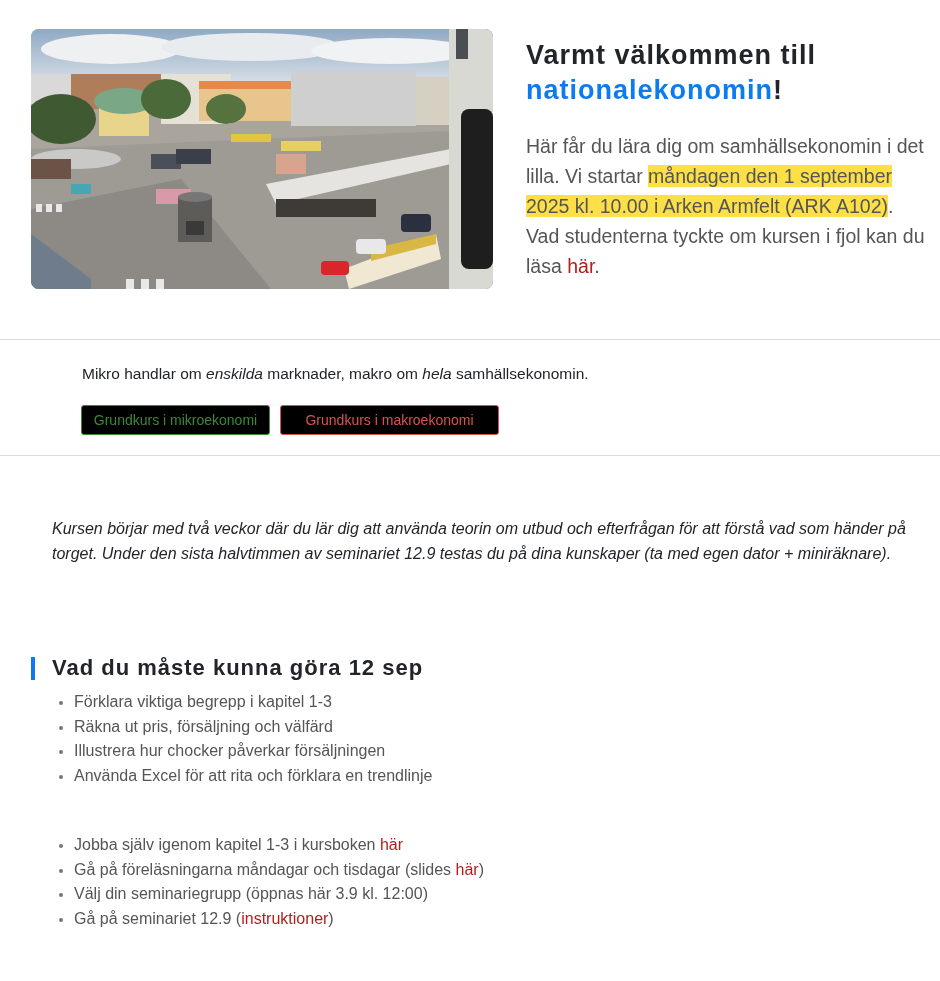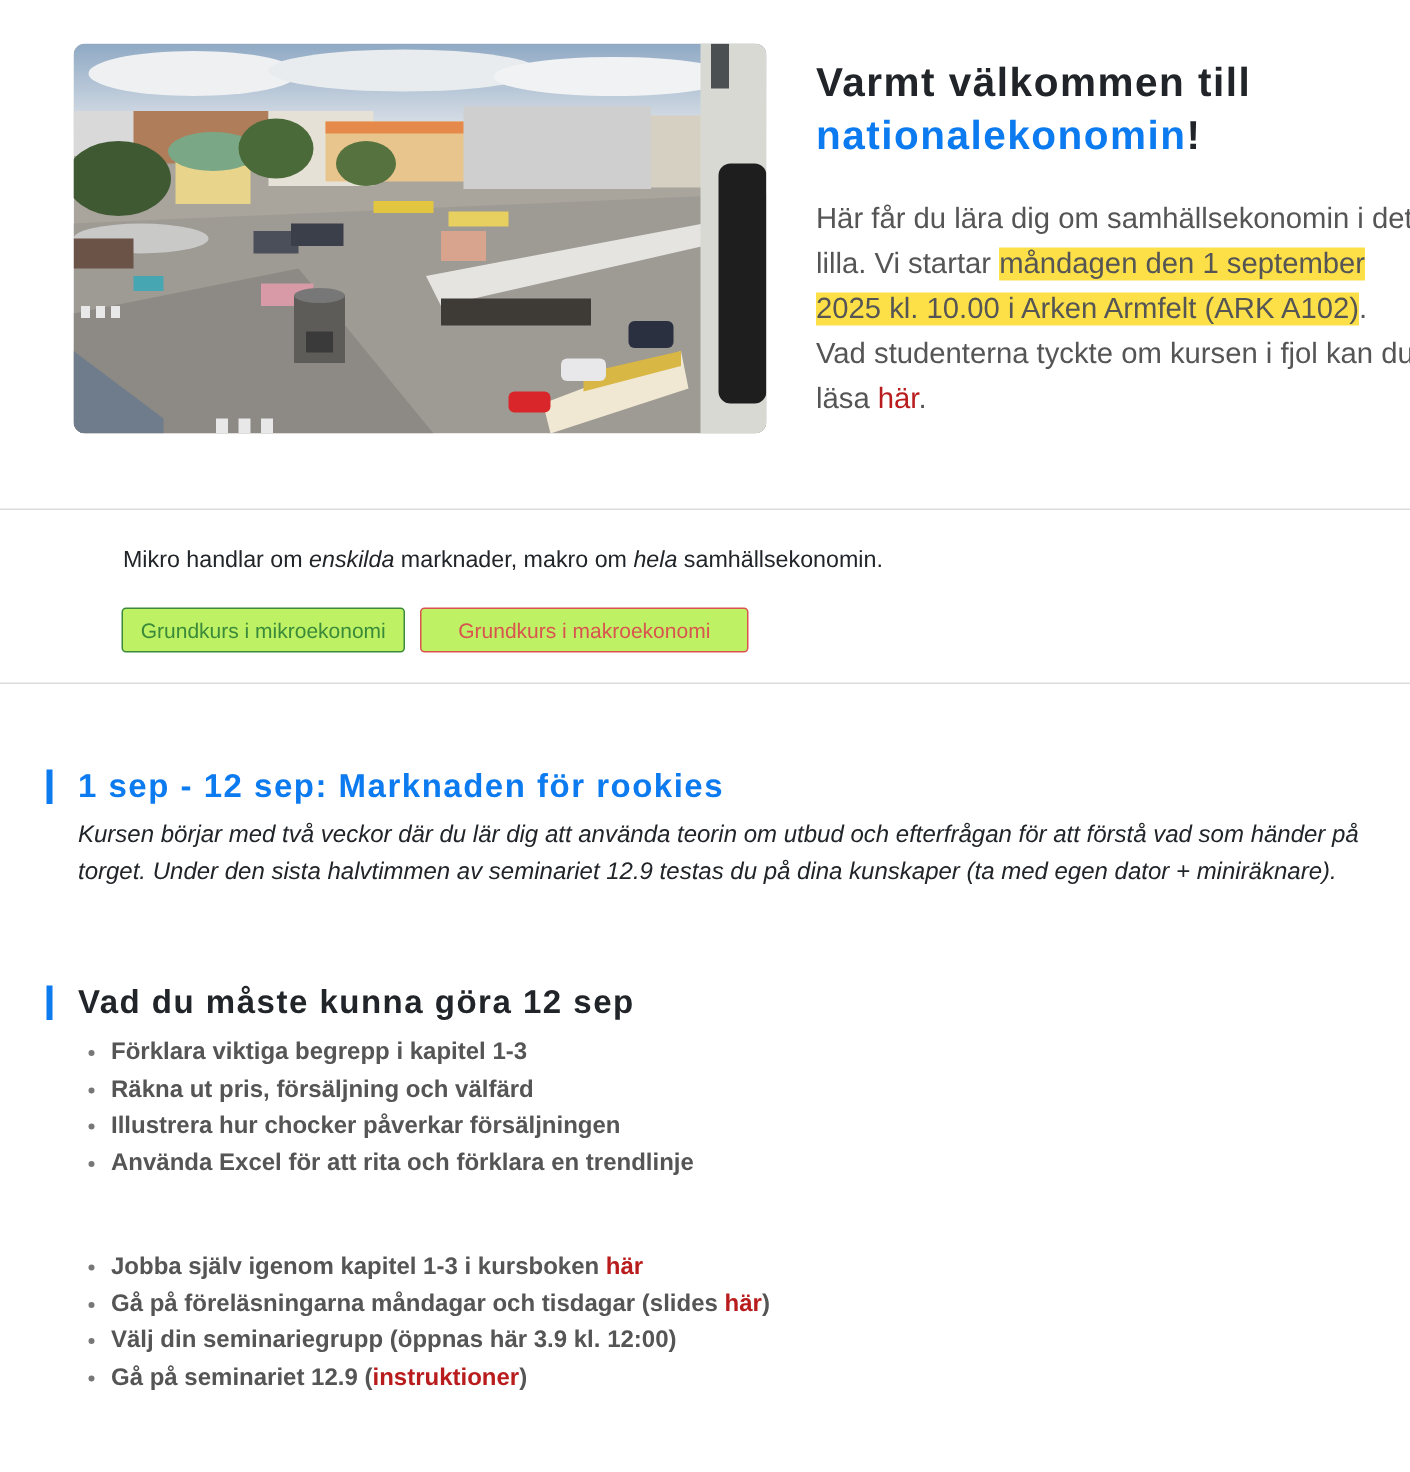--- a/index.html
+++ b/index.html
@@ -1,44 +1,44 @@
 <!DOCTYPE html>
 <html><head>
 <meta charset="utf-8">
 <style>
   html, body { margin: 0; padding: 0; background: #ffffff; }
   body { width: 940px; height: 981px; overflow: hidden; font-family: "Liberation Sans", sans-serif; color: #212529; position: relative; }
   a { text-decoration: none; color: #b91c1c; }
 
   
-  .hero { position: absolute; left: 18px; top: 0; width: 808px; height: 339px; }
+  .hero { position: absolute; left: 0; top: 0; width: 808px; height: 339px; }
   .hero-img { position: absolute; left: 31px; top: 29px; width: 462px; height: 260px; border-radius: 8px; overflow: hidden; }
   .hero-text { position: absolute; left: 526px; top: 38px; width: 400px; }
   .hero-title { margin: 0; font-size: 27px; line-height: 35px; font-weight: bold; letter-spacing: 1px; color: #212529; }
   .hero-title .brand { color: #0d7bf0; }
   .hero-body { margin: 23px 0 0 0; font-size: 19.5px; line-height: 30px; color: #555555; }
   .hl { background: #fde047; }
 
   .divider { position: absolute; left: 0; width: 940px; height: 1px; background: #dcdcdc; }
 
   
   .mm-text { position: absolute; left: 82px; top: 365px; font-size: 15.5px; color: #212529; }
-  .btn { position: absolute; top: 405px; height: 30px; border-radius: 3px; background: #bef264; font-family: "Liberation Sans", sans-serif; font-size: 14px; padding: 0 9px; box-sizing: border-box; cursor: pointer; }
+  .btn { position: absolute; top: 405px; height: 30px; border-radius: 3px; background: #000000; font-family: "Liberation Sans", sans-serif; font-size: 14px; padding: 0 9px; box-sizing: border-box; cursor: pointer; }
   .btn-micro { left: 81px; width: 189px; border: 1px solid #3a8a3a; color: #3a8a3a; }
   .btn-macro { left: 280px; width: 219px; border: 1px solid #d9534f; color: #d9534f; }
 
   
   .section { position: absolute; left: 31px; width: 890px; }
   .sec-head { position: relative; margin: 0; padding-left: 21px; font-size: 22px; font-weight: bold; letter-spacing: 1px; line-height: 28px; }
   .sec-head .bar { position: absolute; left: 0; top: 3px; width: 4px; height: 23px; background: #0d7bf0; }
   .sec-head.blue { color: #0d7bf0; }
   .sec-head.dark { color: #212529; }
   .sec-body { margin: 6px 0 0 21px; font-size: 16px; line-height: 25px; color: #212529; width: 860px; font-style: italic; }
   ul.bullets { margin: 8px 0 0 0; padding: 0 0 0 43px; font-size: 16px; line-height: 24.6px; color: #555555; }
-  ul.bullets li { padding-left: 0; font-weight: bold; }
+  ul.bullets li { padding-left: 0; }
   ul.bullets li::marker { color: #777; font-size: 13px; }
 </style>
 </head>
 <body>
 
 <div class="hero">
   <div class="hero-img">
     <svg width="462" height="260" viewBox="0 0 462 260" xmlns="http://www.w3.org/2000/svg">
       <defs>
         <linearGradient id="sky" x1="0" y1="0" x2="0" y2="1">
@@ -120,21 +120,20 @@
 
 <div class="divider" style="top:339px;"></div>
 
 <div class="mm-text"><span>Mikro handlar om </span><em>enskilda</em><span> marknader, makro om </span><em>hela</em><span> samhällsekonomin.</span></div>
 <button class="btn btn-micro">Grundkurs i mikroekonomi</button>
 <button class="btn btn-macro">Grundkurs i makroekonomi</button>
 
 <div class="divider" style="top:455px;"></div>
 
 <div class="section" style="top:510px;">
-  <h2 class="sec-head blue"><span class="bar"></span><span>1 sep - 12 sep: Marknaden för rookies</span></h2>
   <p class="sec-body">Kursen börjar med två veckor där du lär dig att använda teorin om utbud och efterfrågan för att förstå vad som händer på torget. Under den sista halvtimmen av seminariet 12.9 testas du på dina kunskaper (ta med egen dator + miniräknare).</p>
 </div>
 
 <div class="section" style="top:654px;">
   <h2 class="sec-head dark"><span class="bar"></span><span>Vad du måste kunna göra 12 sep</span></h2>
   <ul class="bullets">
     <li>Förklara viktiga begrepp i kapitel 1-3</li>
     <li>Räkna ut pris, försäljning och välfärd</li>
     <li>Illustrera hur chocker påverkar försäljningen</li>
     <li>Använda Excel för att rita och förklara en trendlinje</li>

